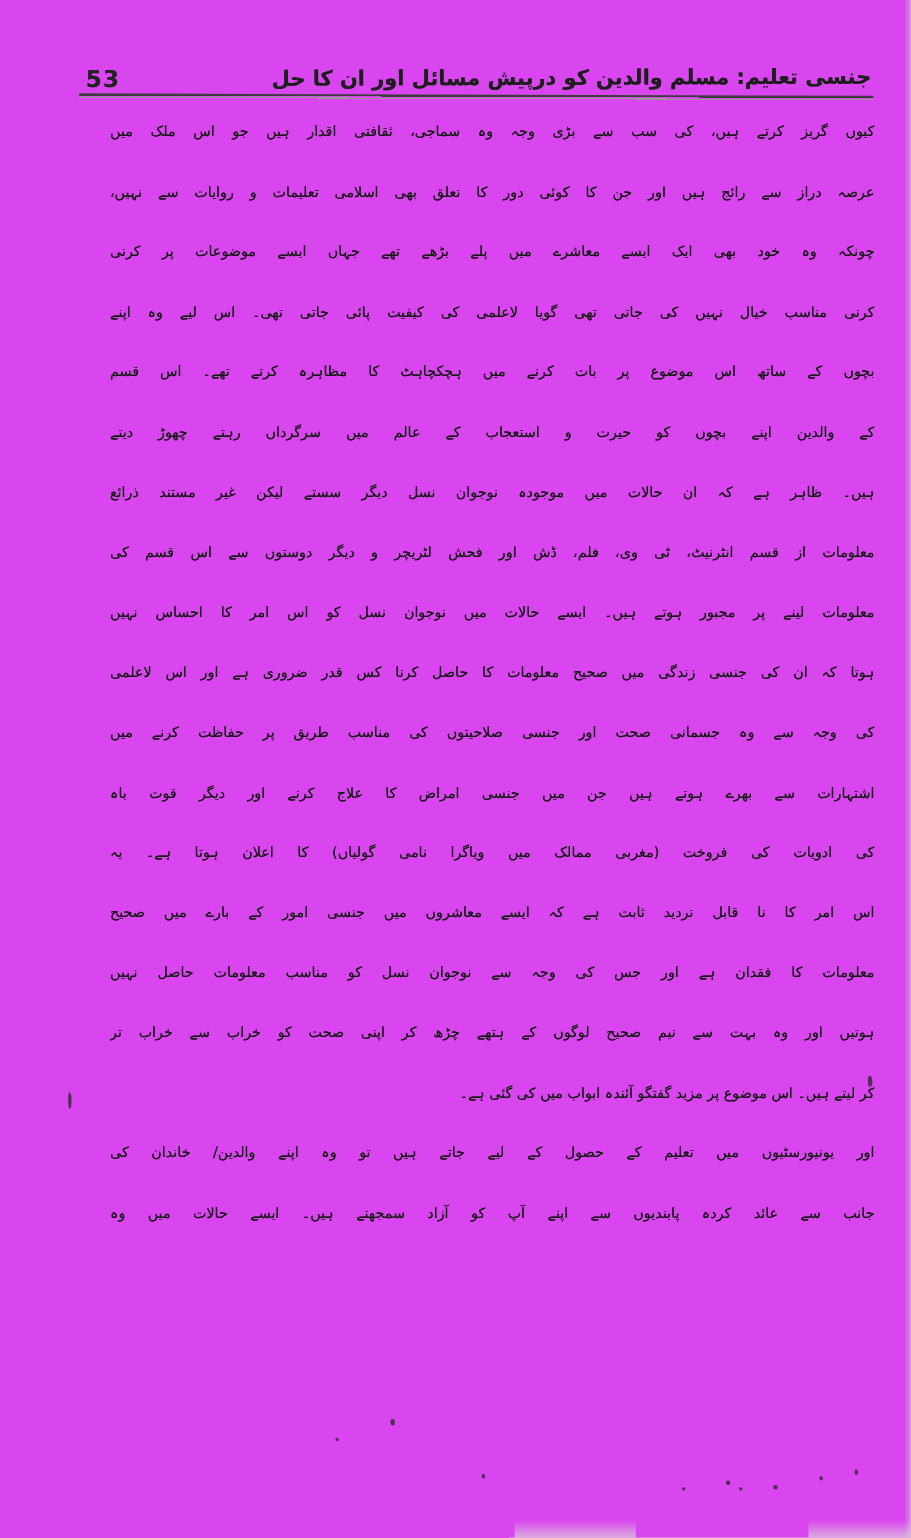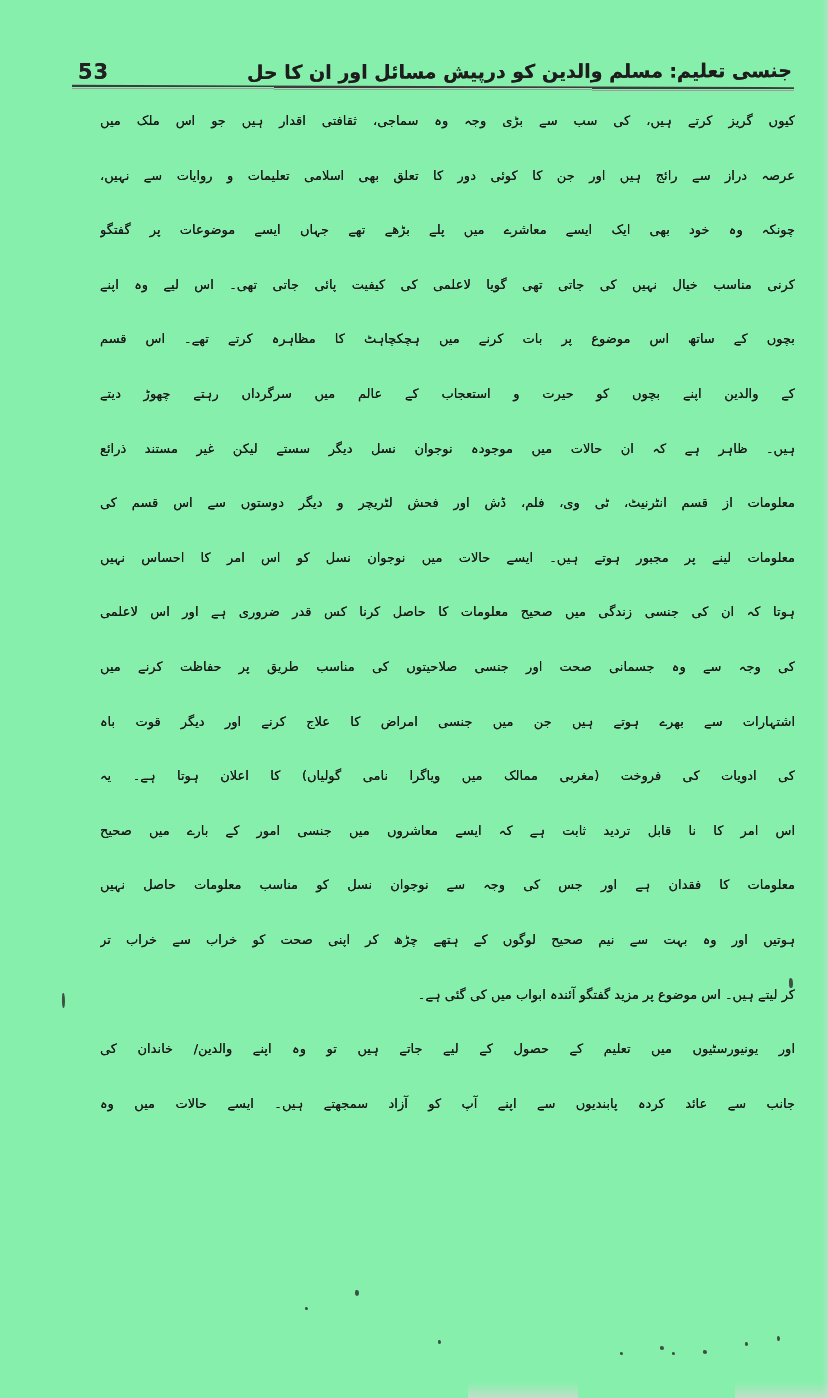--- a/index.html
+++ b/index.html
@@ -5,21 +5,21 @@
   html, body { margin: 0; padding: 0; }
   body {
     width: 828px; height: 1398px;
     background: #ffffff;
     font-family: "DejaVu Sans", sans-serif;
     overflow: hidden;
   }
   .page {
     position: relative;
     width: 828px; height: 1398px;
-    background: #86efac;
+    background: #d946ef;
     text-decoration: underline;
   }
   
   .edge-shade-right {
     position: absolute; right: 0; top: 0; width: 6px; height: 1398px;
     background: linear-gradient(to left, #d8d8d4, rgba(216,216,212,0));
     opacity: .5;
   }
   .corner-shade {
     position: absolute; height: 16px; bottom: 0;
@@ -111,21 +111,21 @@
     <div class="page-number">53</div>
     <div class="running-head" dir="rtl" lang="ur">جنسی تعلیم: مسلم والدین کو درپیش مسائل اور ان کا حل</div>
   </div>
 
   <div class="header-rule"></div>
 
   <div class="body-text" dir="rtl" lang="ur">
     <div class="para">
       <div class="line">کیوں گریز کرتے ہیں، کی سب سے بڑی وجہ وہ سماجی، ثقافتی اقدار ہیں جو اس ملک میں</div>
       <div class="line">عرصہ دراز سے رائج ہیں اور جن کا کوئی دور کا تعلق بھی اسلامی تعلیمات و روایات سے نہیں،</div>
-      <div class="line">چونکہ وہ خود بھی ایک ایسے معاشرے میں پلے بڑھے تھے جہاں ایسے موضوعات پر گفتگو</div>
+      <div class="line">چونکہ وہ خود بھی ایک ایسے معاشرے میں پلے بڑھے تھے جہاں ایسے موضوعات پر کرنی</div>
       <div class="line">کرنی مناسب خیال نہیں کی جاتی تھی گویا لاعلمی کی کیفیت پائی جاتی تھی۔ اس لیے وہ اپنے</div>
       <div class="line">بچوں کے ساتھ اس موضوع پر بات کرنے میں ہچکچاہٹ کا مظاہرہ کرتے تھے۔ اس قسم</div>
       <div class="line">کے والدین اپنے بچوں کو حیرت و استعجاب کے عالم میں سرگرداں رہتے چھوڑ دیتے</div>
       <div class="line">ہیں۔ ظاہر ہے کہ ان حالات میں موجودہ نوجوان نسل دیگر سستے لیکن غیر مستند ذرائع</div>
       <div class="line">معلومات از قسم انٹرنیٹ، ٹی وی، فلم، ڈش اور فحش لٹریچر و دیگر دوستوں سے اس قسم کی</div>
       <div class="line">معلومات لینے پر مجبور ہوتے ہیں۔ ایسے حالات میں نوجوان نسل کو اس امر کا احساس نہیں</div>
       <div class="line">ہوتا کہ ان کی جنسی زندگی میں صحیح معلومات کا حاصل کرنا کس قدر ضروری ہے اور اس لاعلمی</div>
       <div class="line">کی وجہ سے وہ جسمانی صحت اور جنسی صلاحیتوں کی مناسب طریق پر حفاظت کرنے میں</div>
       <div class="line">اشتہارات سے بھرے ہوتے ہیں جن میں جنسی امراض کا علاج کرنے اور دیگر قوت باہ</div>
       <div class="line">کی ادویات کی فروخت (مغربی ممالک میں ویاگرا نامی گولیاں) کا اعلان ہوتا ہے۔ یہ</div>

